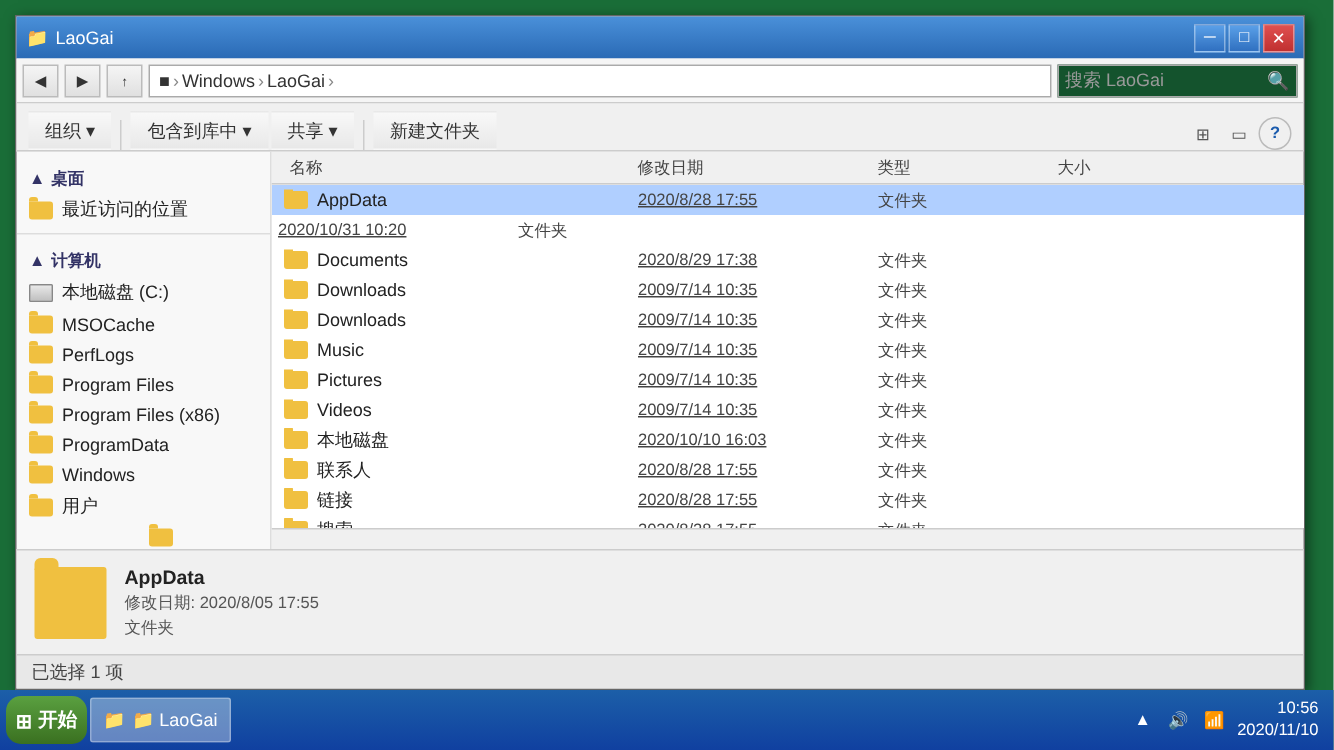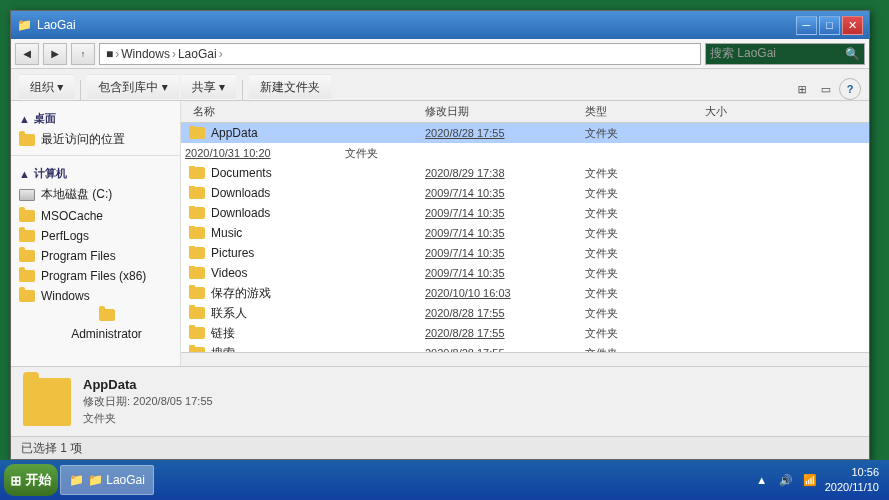--- a/index.html
+++ b/index.html
@@ -504,21 +504,29 @@
       <div class="sidebar-item">
         <div class="folder-icon-sm"></div>
         <span>Program Files</span>
       </div>
       <div class="sidebar-item">
         <div class="folder-icon-sm"></div>
         <span>Program Files (x86)</span>
       </div>
       <div class="sidebar-item">
         <div class="folder-icon-sm"></div>
+        <span>ProgramData</span>
+      </div>
+      <div class="sidebar-item">
+        <div class="folder-icon-sm"></div>
         <span>Windows</span>
+      </div>
+      <div class="sidebar-item">
+        <div class="folder-icon-sm"></div>
+        <span>用户</span>
       </div>
       <div class="sidebar-item" style="padding-left:30px;flex-direction:column;">
         <div class="folder-icon-sm"></div>
         <span>Administrator</span>
       </div>
 
     </div>
 
     <div class="file-list-area">
 
@@ -602,21 +610,21 @@
               <div class="folder-icon-sm"></div>
               <span>Videos</span>
             </div>
             <div class="cell-date">2009/7/14 10:35</div>
             <div class="cell-type">文件夹</div>
             <div class="cell-size"></div>
           </div>
           <div class="file-row">
             <div class="cell-name">
               <div class="folder-icon-sm"></div>
-              <span>保存的游戏</span>
+              <span>本地磁盘</span>
             </div>
             <div class="cell-date">2020/10/10 16:03</div>
             <div class="cell-type">文件夹</div>
             <div class="cell-size"></div>
           </div>
           <div class="file-row">
             <div class="cell-name">
               <div class="folder-icon-sm"></div>
               <span>联系人</span>
             </div>

